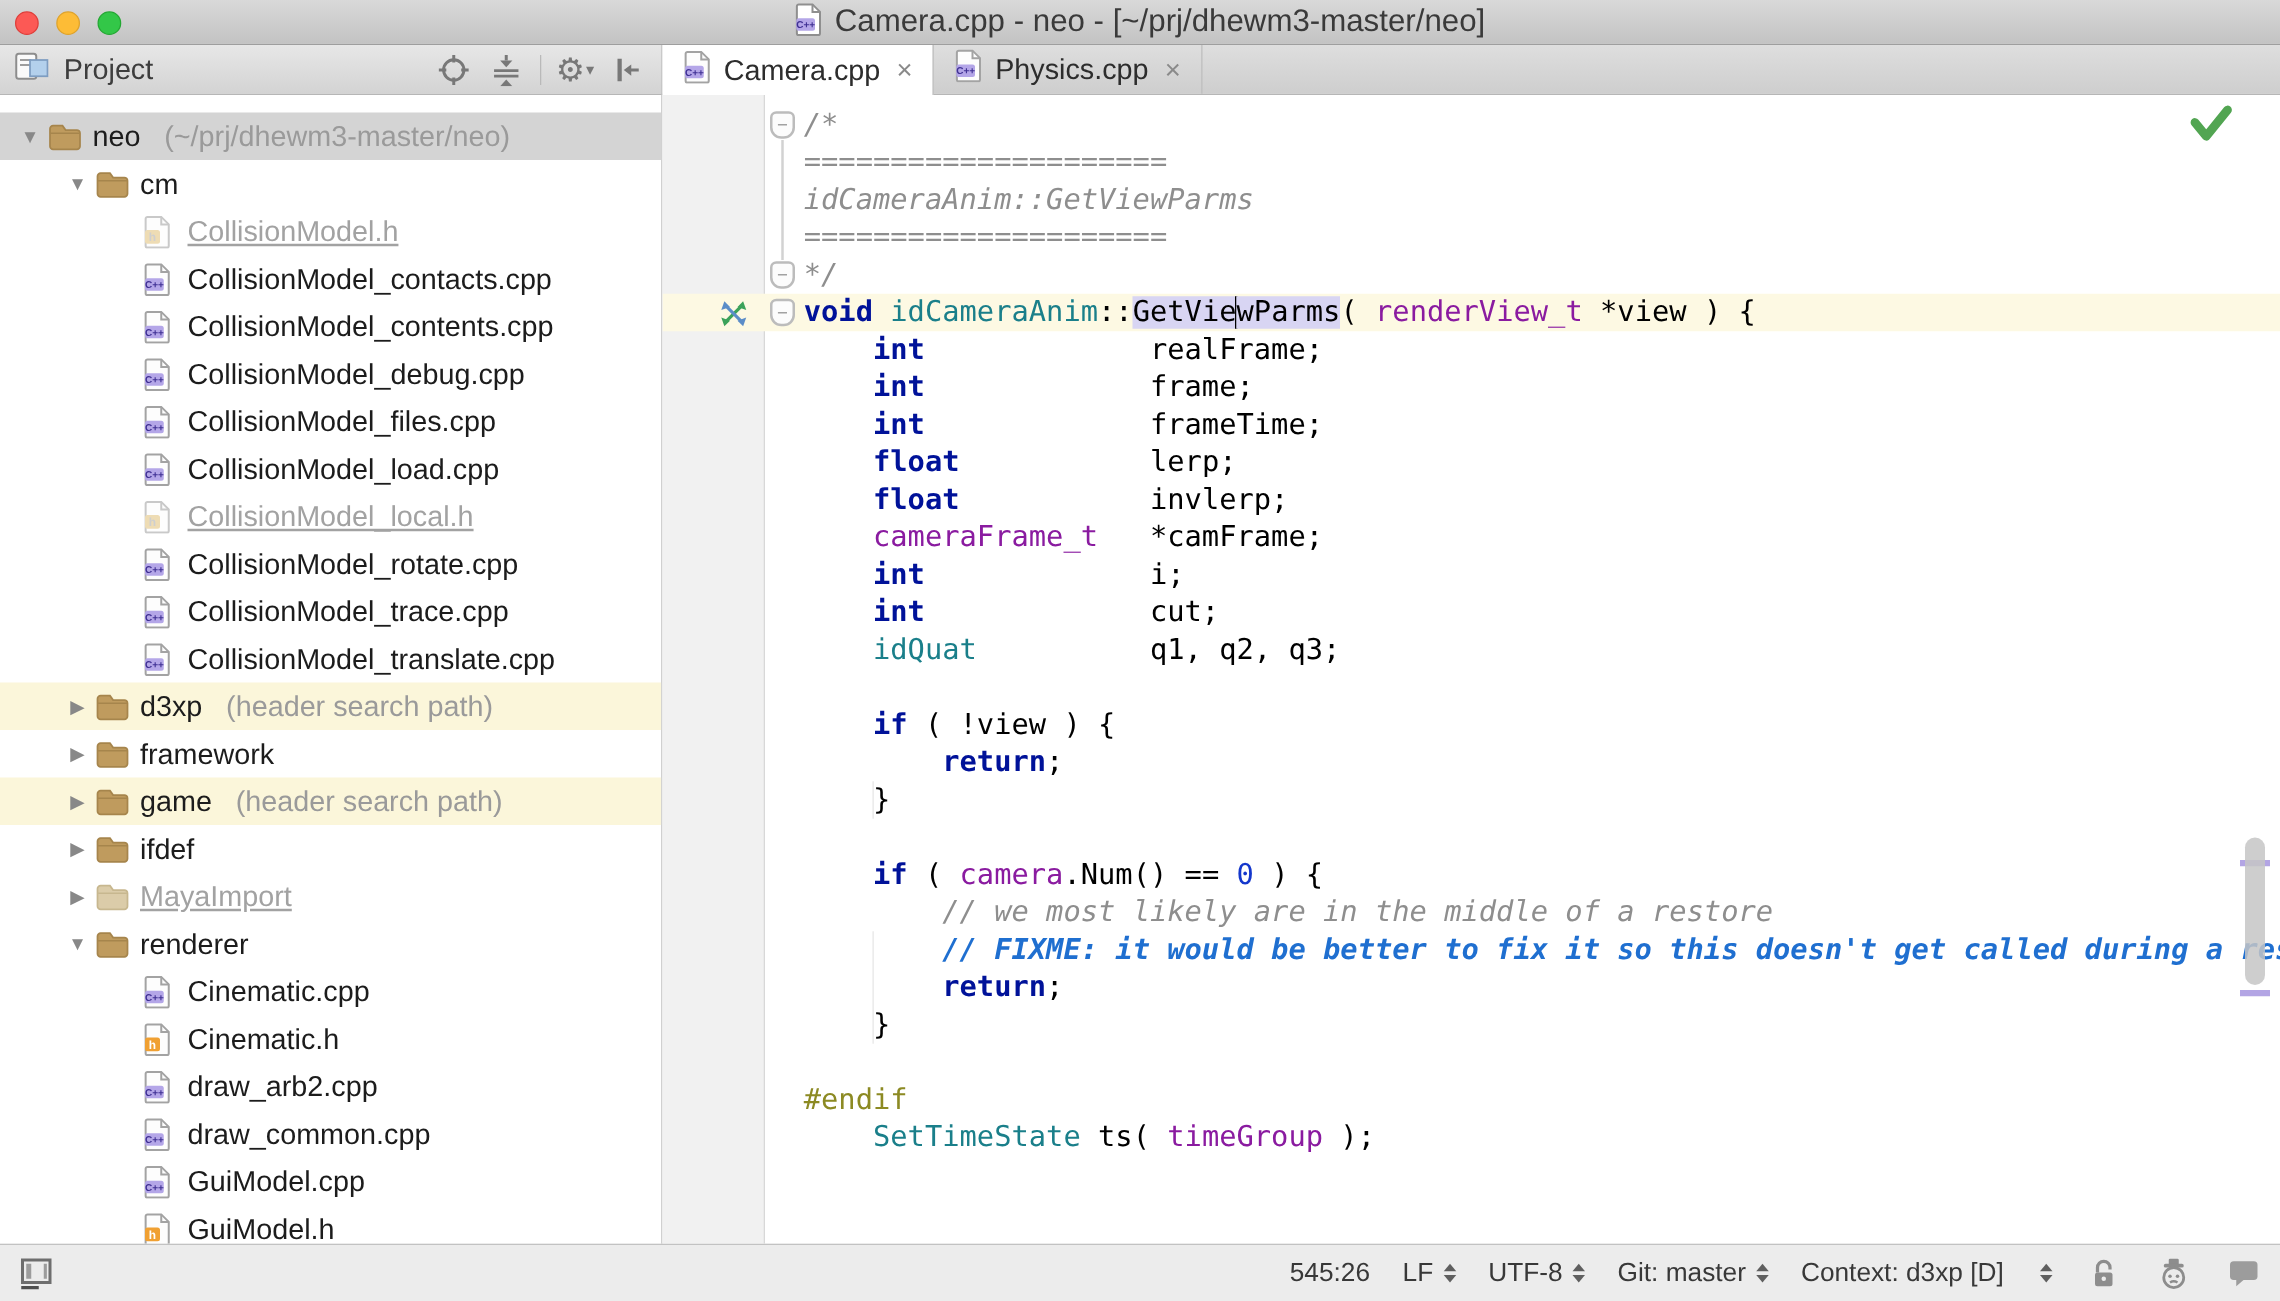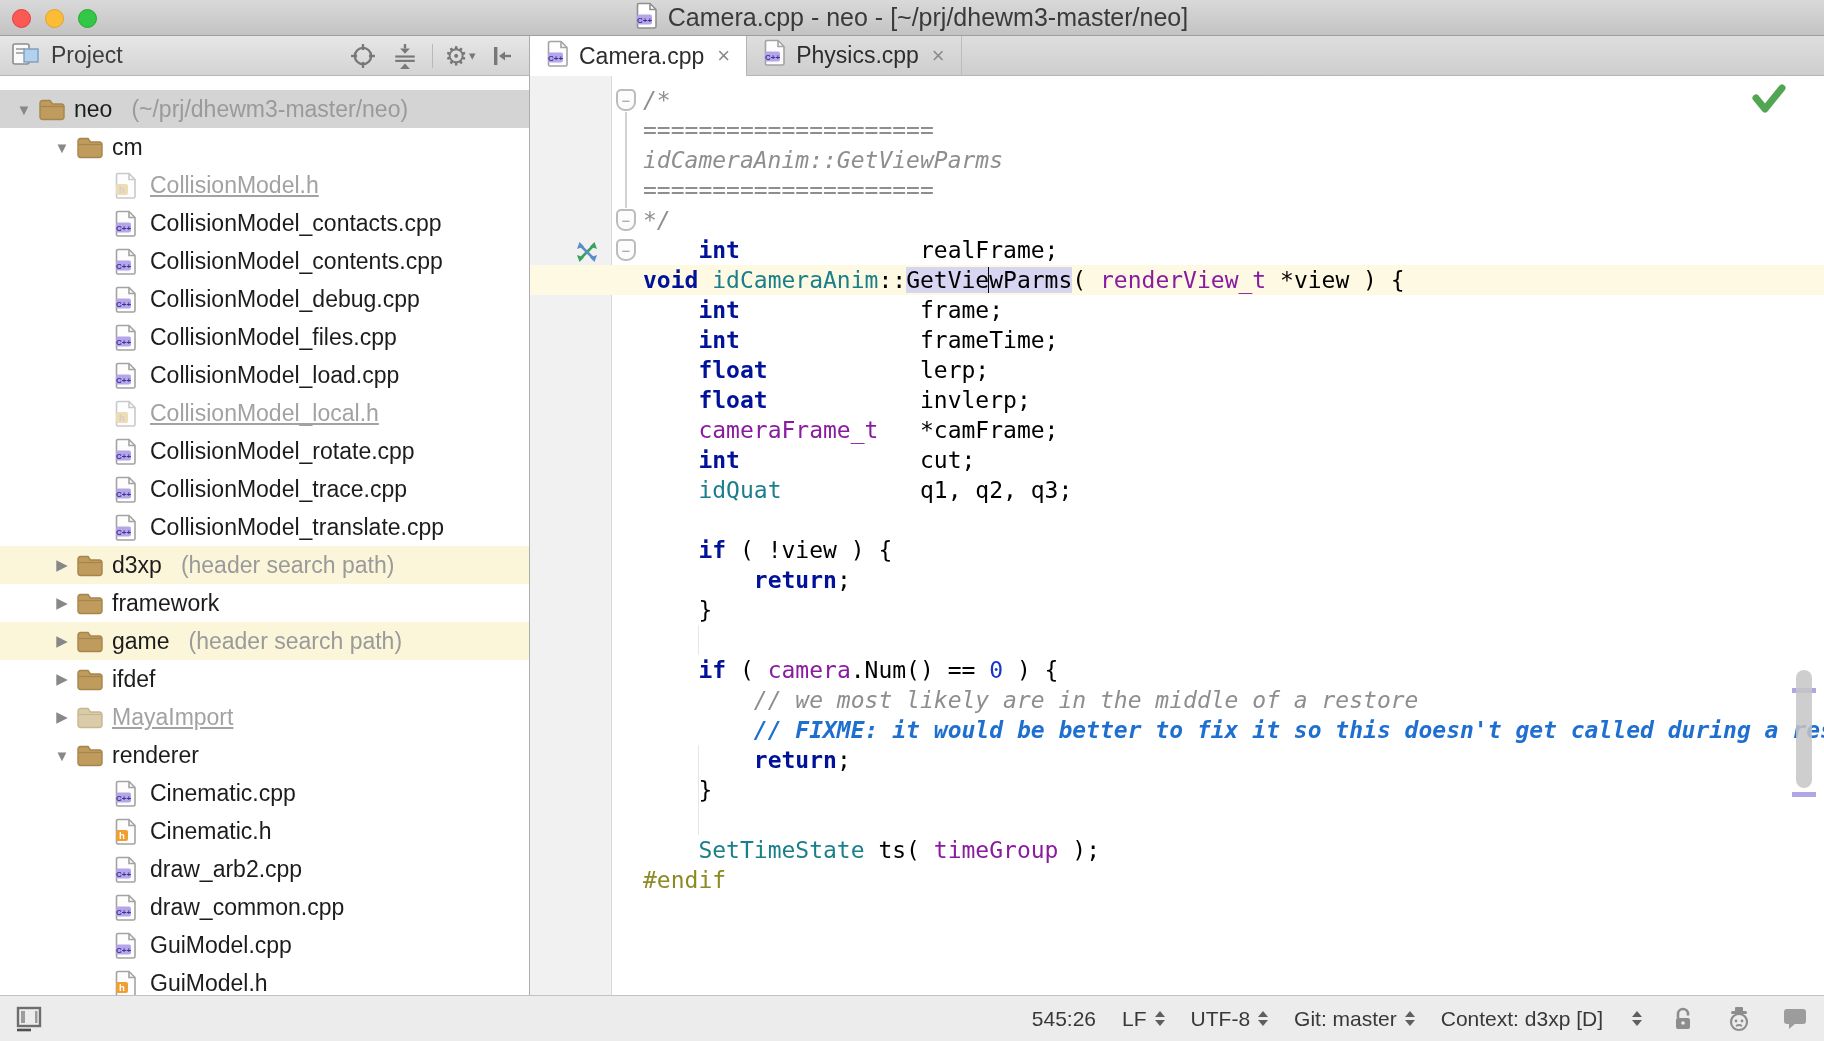--- a/index.html
+++ b/index.html
@@ -474,42 +474,43 @@
 
       <div class="editor">
         <div class="gutter-bg"></div>
 
         <div class="code" id="code">
             <div class="code-line"><span class="tok-cm">/*</span></div>
             <div class="code-line"><span class="tok-cm">=====================</span></div>
             <div class="code-line"><span class="tok-cm">idCameraAnim::GetViewParms</span></div>
             <div class="code-line"><span class="tok-cm">=====================</span></div>
             <div class="code-line"><span class="tok-cm">*/</span></div>
+            <div class="code-line current"><span class="tok-kw">void</span><span> </span><span class="tok-cls">idCameraAnim</span><span>::</span><span class="tok-hl">GetVie</span><span class="caret"></span><span class="tok-hl">wParms</span><span>( </span><span class="tok-typ">renderView_t</span><span> *view ) {</span></div>
             <div class="code-line"><span>    </span><span class="tok-kw">int</span><span>             </span><span>realFrame;</span></div>
-            <div class="code-line current"><span class="tok-kw">void</span><span> </span><span class="tok-cls">idCameraAnim</span><span>::</span><span class="tok-hl">GetVie</span><span class="caret"></span><span class="tok-hl">wParms</span><span>( </span><span class="tok-typ">renderView_t</span><span> *view ) {</span></div>
             <div class="code-line"><span>    </span><span class="tok-kw">int</span><span>             </span><span>frame;</span></div>
             <div class="code-line"><span>    </span><span class="tok-kw">int</span><span>             </span><span>frameTime;</span></div>
             <div class="code-line"><span>    </span><span class="tok-kw">float</span><span>           </span><span>lerp;</span></div>
             <div class="code-line"><span>    </span><span class="tok-kw">float</span><span>           </span><span>invlerp;</span></div>
             <div class="code-line"><span>    </span><span class="tok-typ">cameraFrame_t</span><span>   </span><span>*camFrame;</span></div>
+            <div class="code-line"><span>    </span><span class="tok-kw">int</span><span>             </span><span>i;</span></div>
             <div class="code-line"><span>    </span><span class="tok-kw">int</span><span>             </span><span>cut;</span></div>
             <div class="code-line"><span>    </span><span class="tok-cls">idQuat</span><span>          </span><span>q1, q2, q3;</span></div>
             <div class="code-line"></div>
             <div class="code-line"><span>    </span><span class="tok-kw">if</span><span> ( !view ) {</span></div>
             <div class="code-line"><span>        </span><span class="tok-kw">return</span><span>;</span></div>
             <div class="code-line"><span>    }</span></div>
             <div class="code-line"></div>
             <div class="code-line"><span>    </span><span class="tok-kw">if</span><span> ( </span><span class="tok-fld">camera</span><span>.Num() == </span><span class="tok-num">0</span><span> ) {</span></div>
             <div class="code-line"><span>        </span><span class="tok-cm">// we most likely are in the middle of a restore</span></div>
             <div class="code-line"><span>        </span><span class="tok-fx">// FIXME: it would be better to fix it so this doesn't get called during a restore</span></div>
             <div class="code-line"><span>        </span><span class="tok-kw">return</span><span>;</span></div>
             <div class="code-line"><span>    }</span></div>
             <div class="code-line"></div>
+            <div class="code-line"><span class="tok-dir">#endif</span></div>
             <div class="code-line"><span>    </span><span class="tok-cls">SetTimeState</span><span> ts( </span><span class="tok-fld">timeGroup</span><span> );</span></div>
-            <div class="code-line"><span class="tok-dir">#endif</span></div>
           </div>
 
         <div class="fold-mark" style="top:13px">−</div>
         <div class="fold-link" style="top:36px; height:96px"></div>
         <div class="fold-mark" style="top:133px">−</div>
         <div class="fold-mark" style="top:163px">−</div>
 
         <div class="gutter-override" style="top:164px">
           <svg width="22" height="22" viewBox="0 0 22 22">
             <line x1="4.5" y1="17.5" x2="17.5" y2="4.5" stroke="#3ba25a" stroke-width="2.6"></line>

